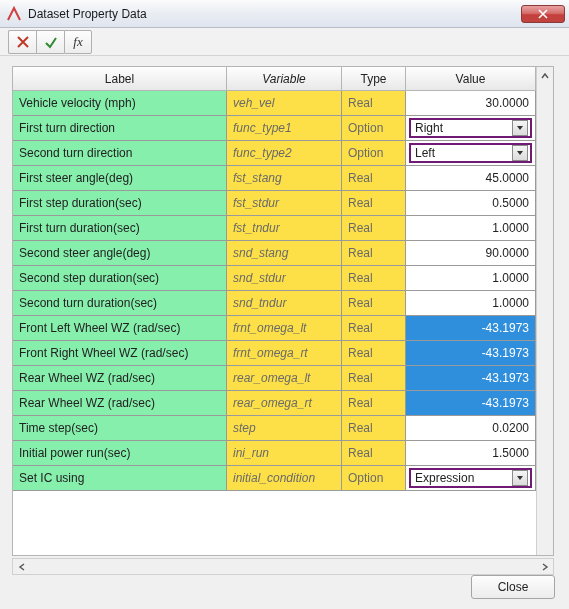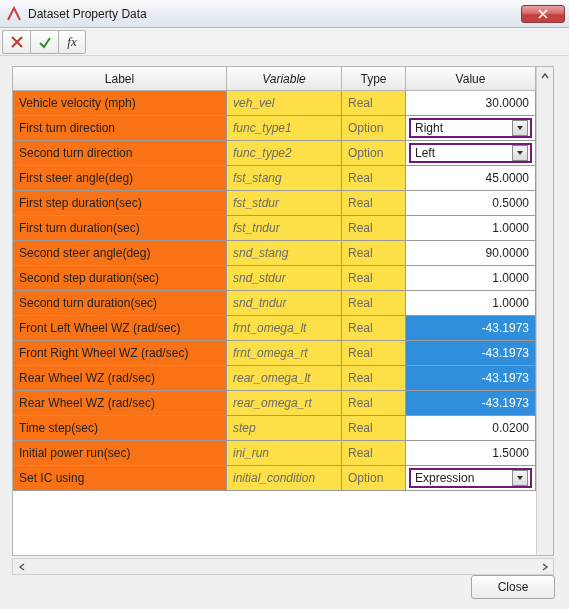--- a/index.html
+++ b/index.html
@@ -44,21 +44,21 @@
   }
   .close-btn svg { width: 10px; height: 10px; }
 
   
   .toolbar {
     height: 28px;
     background: #f2f2f2;
     border-bottom: 1px solid #d4d4d4;
     display: flex;
     align-items: center;
-    padding: 2px 2px;
+    padding: 2px 8px;
     gap: 0;
   }
   .tbtn {
     width: 28px; height: 24px;
     background: linear-gradient(to bottom, #fdfdfd, #ededed);
     border: 1px solid #b0b0b0;
     border-right: none;
     display: flex; align-items: center; justify-content: center;
     cursor: pointer;
   }
@@ -147,21 +147,21 @@
     padding: 3px 6px;
     display: flex;
     align-items: center;
     font-size: 12px;
   }
   .cell.readonly {
     background: #fde047;
     color: #6a6a6a;
   }
   .cell.label-cell {
-    background: #f97316;
+    background: #86efac;
     color: #222;
   }
   .cell.value-num {
     background: #fff;
     color: #222;
     justify-content: flex-end;
   }
   .cell.value-num.highlight {
     background: #2f8fdd;
     color: #fff;

